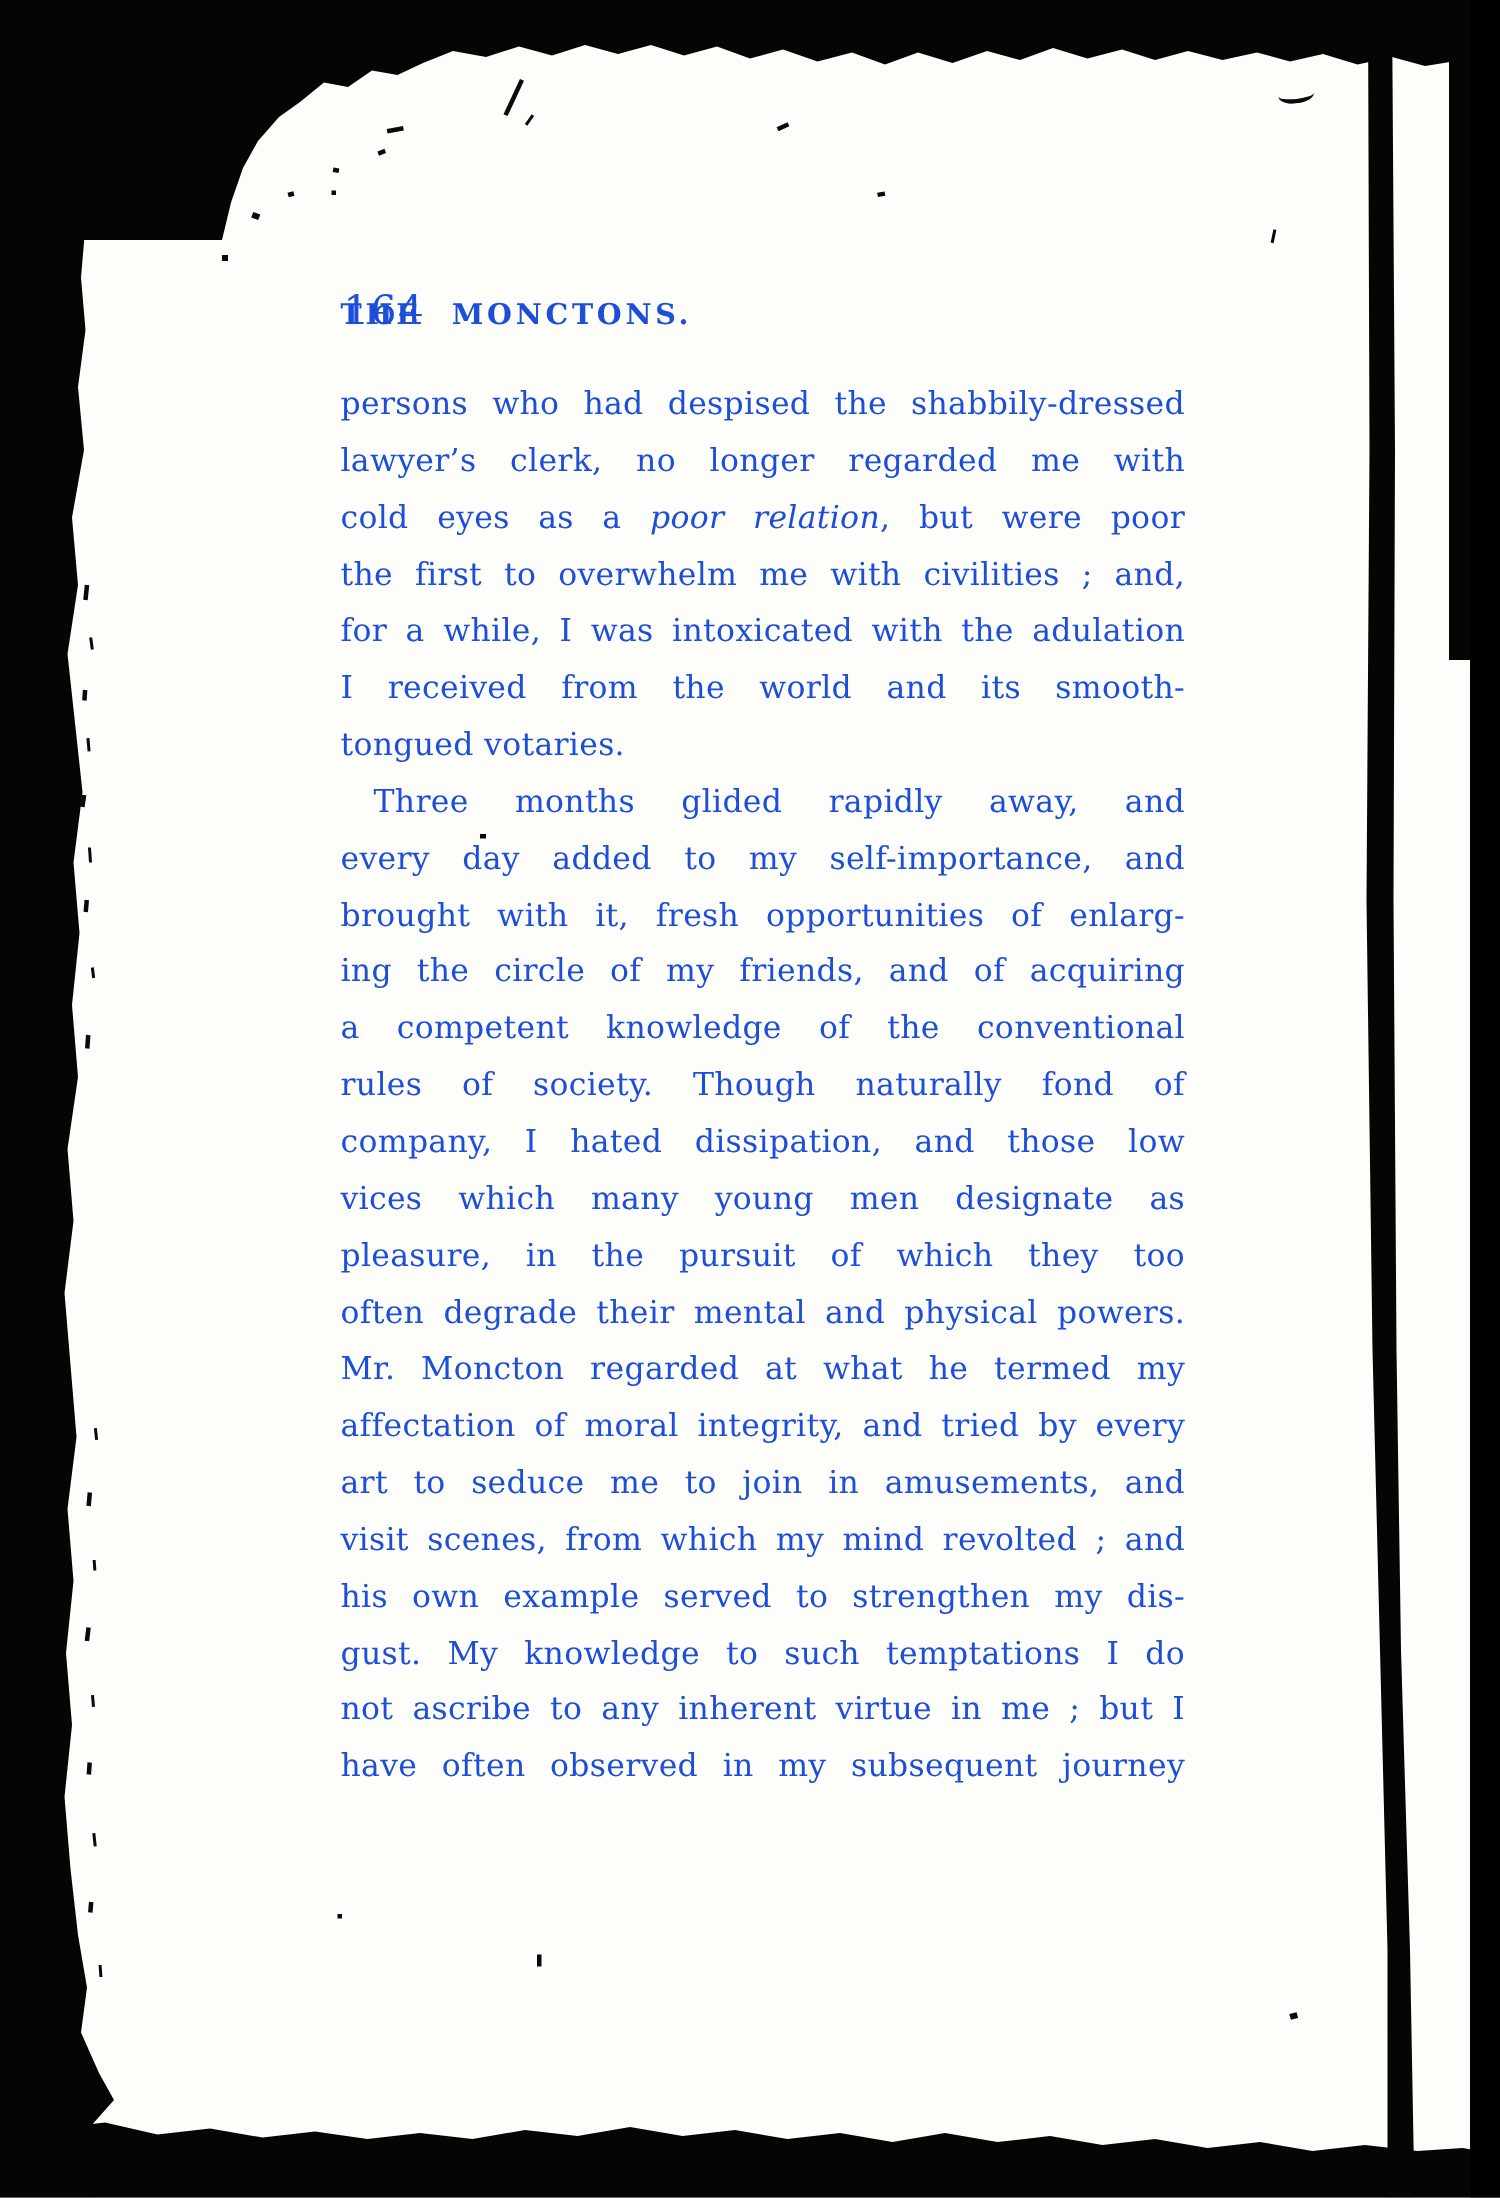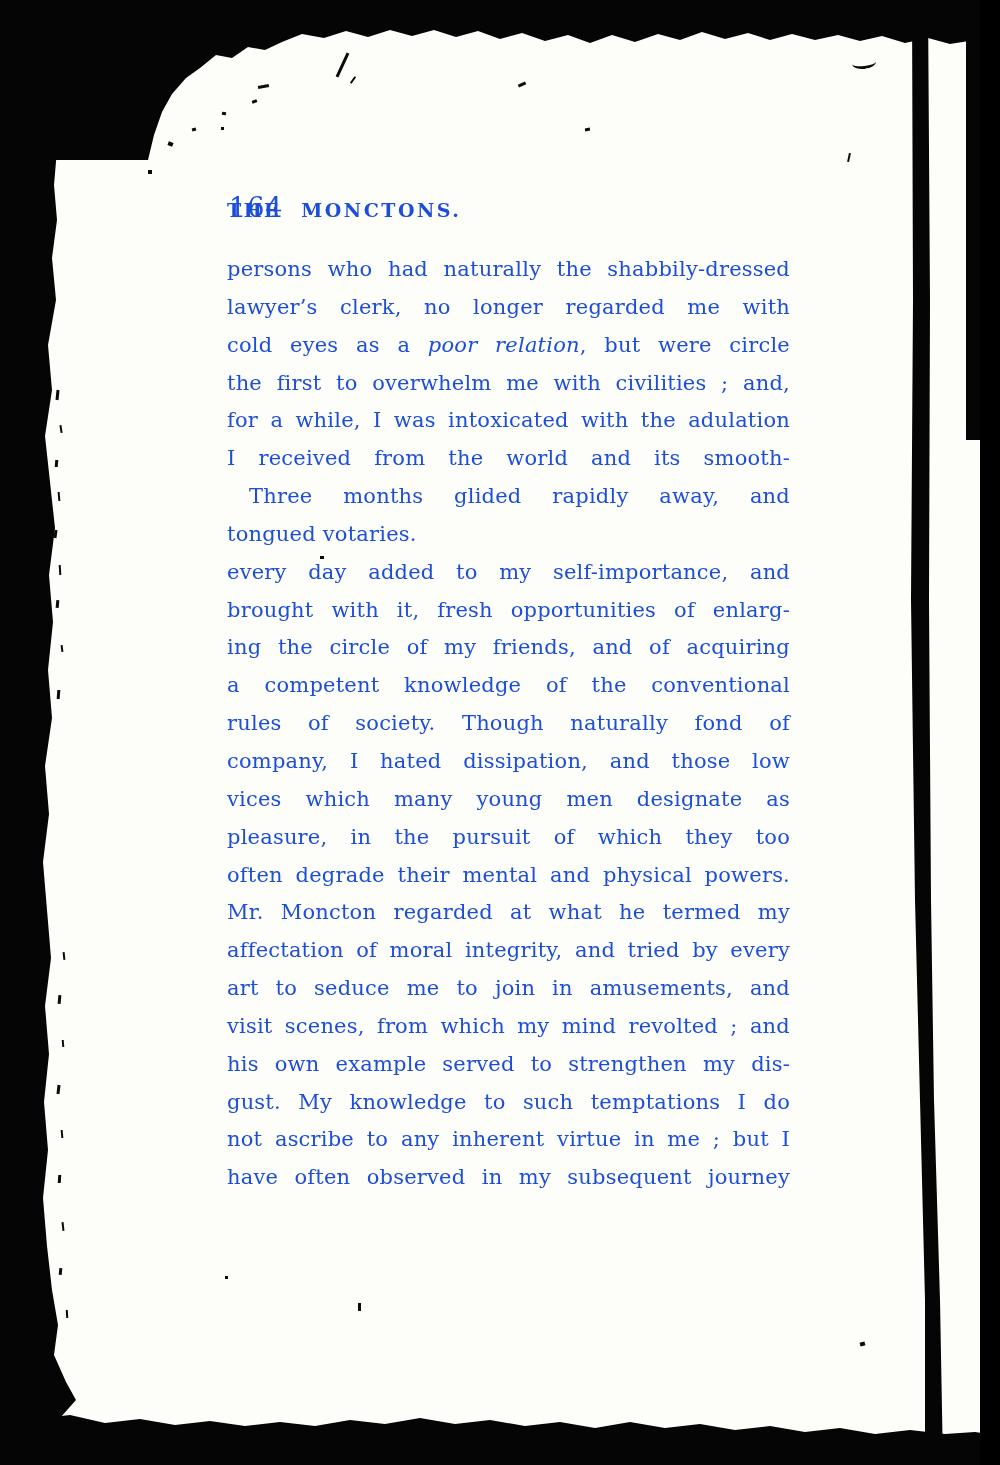--- a/index.html
+++ b/index.html
@@ -44,28 +44,28 @@
 <body>
 
 <div id="scan">
 
   <div id="header-row">
     <span id="page-number">164</span>
     <span id="running-title">THE MONCTONS.</span>
   </div>
 
   <div id="textblock">
-      <div class="line"><span>persons who had naturally the shabbily-dressed</span></div>
+      <div class="line"><span>persons who had despised the shabbily-dressed</span></div>
       <div class="line"><span>lawyer’s clerk, no longer regarded me with</span></div>
-      <div class="line"><span>cold eyes as a </span><i>poor relation</i><span>, but were circle</span></div>
+      <div class="line"><span>cold eyes as a </span><i>poor relation</i><span>, but were poor</span></div>
       <div class="line"><span>the first to overwhelm me with civilities ; and,</span></div>
       <div class="line"><span>for a while, I was intoxicated with the adulation</span></div>
       <div class="line"><span>I received from the world and its smooth-</span></div>
+      <div class="line no-flush"><span>tongued votaries.</span></div>
       <div class="line indent"><span>Three months glided rapidly away, and</span></div>
-      <div class="line no-flush"><span>tongued votaries.</span></div>
       <div class="line"><span>every day added to my self-importance, and</span></div>
       <div class="line"><span>brought with it, fresh opportunities of enlarg-</span></div>
       <div class="line"><span>ing the circle of my friends, and of acquiring</span></div>
       <div class="line"><span>a competent knowledge of the conventional</span></div>
       <div class="line"><span>rules of society. Though naturally fond of</span></div>
       <div class="line"><span>company, I hated dissipation, and those low</span></div>
       <div class="line"><span>vices which many young men designate as</span></div>
       <div class="line"><span>pleasure, in the pursuit of which they too</span></div>
       <div class="line"><span>often degrade their mental and physical powers.</span></div>
       <div class="line"><span>Mr. Moncton regarded at what he termed my</span></div>

